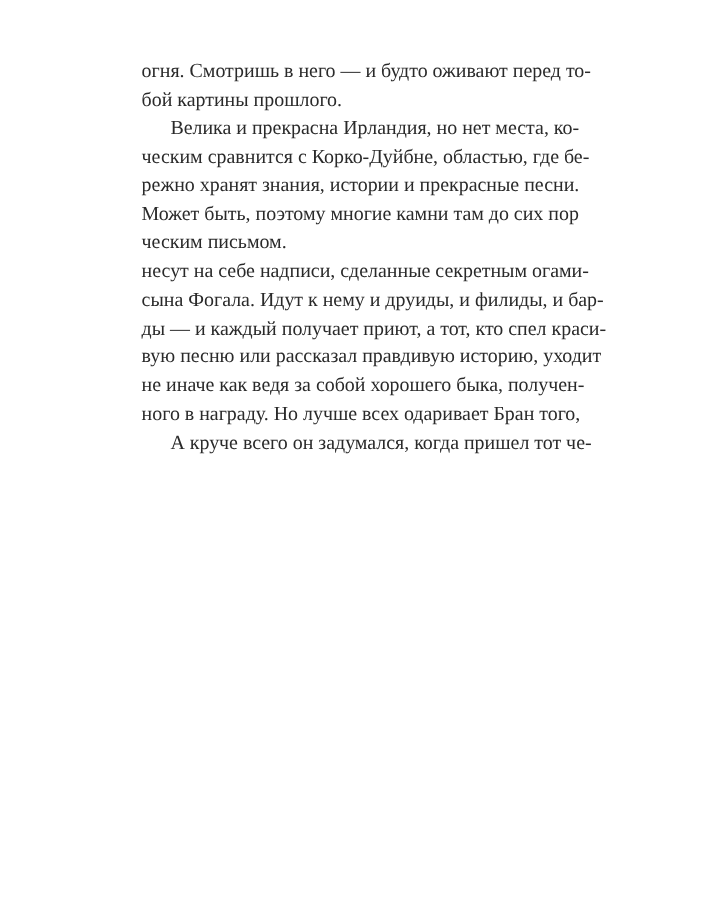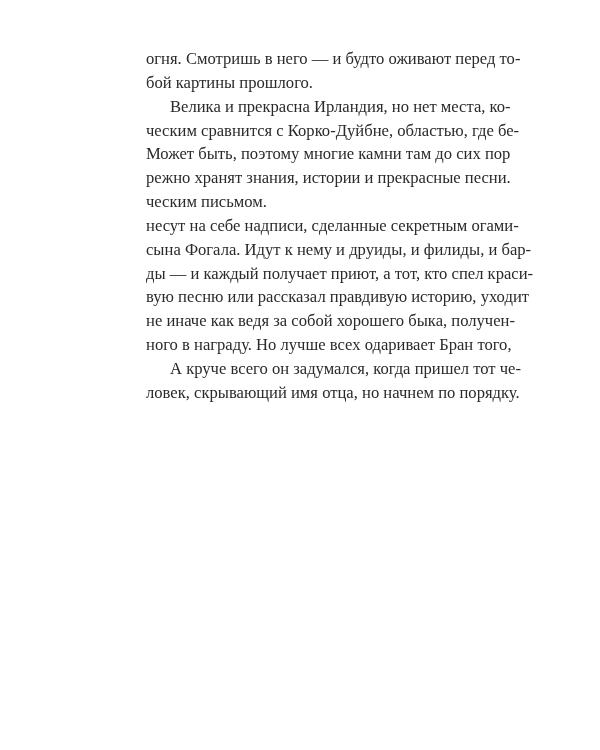--- a/index.html
+++ b/index.html
@@ -16,21 +16,20 @@
     .page {
       position: absolute;
       left: 118px;
       top: 47px;
       width: 345px;
       font-family: "Liberation Serif", "DejaVu Serif", serif;
       font-size: 16.6px;
       line-height: 23.85px;
       color: #2a2a2a;
       text-align: justify;
-      margin-left: 28px;
     }
     .line {
       display: block;
       white-space: nowrap;
       text-align: justify;
       text-align-last: justify;
       height: 23.85px;
     }
     .line.last {
       text-align-last: left;
@@ -43,29 +42,28 @@
 <body>
 
 <div class="page">
   <div>
     <span class="line">огня. Смотришь в него — и будто оживают перед то-</span>
     <span class="line last">бой картины прошлого.</span>
   </div>
   <div>
     <span class="line indent">Велика и прекрасна Ирландия, но нет места, ко-</span>
     <span class="line">ческим сравнится с Корко-Дуйбне, областью, где бе-</span>
+    <span class="line">режно хранят знания, истории и прекрасные песни.</span>
     <span class="line">Может быть, поэтому многие камни там до сих пор</span>
-    <span class="line">режно хранят знания, истории и прекрасные песни.</span>
     <span class="line last">ческим письмом.</span>
     <span class="line">несут на себе надписи, сделанные секретным огами-</span>
   </div>
   <div>
     <span class="line">сына Фогала. Идут к нему и друиды, и филиды, и бар-</span>
     <span class="line">ды — и каждый получает приют, а тот, кто спел краси-</span>
     <span class="line">вую песню или рассказал правдивую историю, уходит</span>
     <span class="line">не иначе как ведя за собой хорошего быка, получен-</span>
     <span class="line">ного в награду. Но лучше всех одаривает Бран того,</span>
   </div>
   <div>
     <span class="line indent">А круче всего он задумался, когда пришел тот че-</span>
-    <span class="line">ловек, скрывающий имя отца, но начнем по порядку.</span>
   </div>
 </div>
 
 </body></html>

